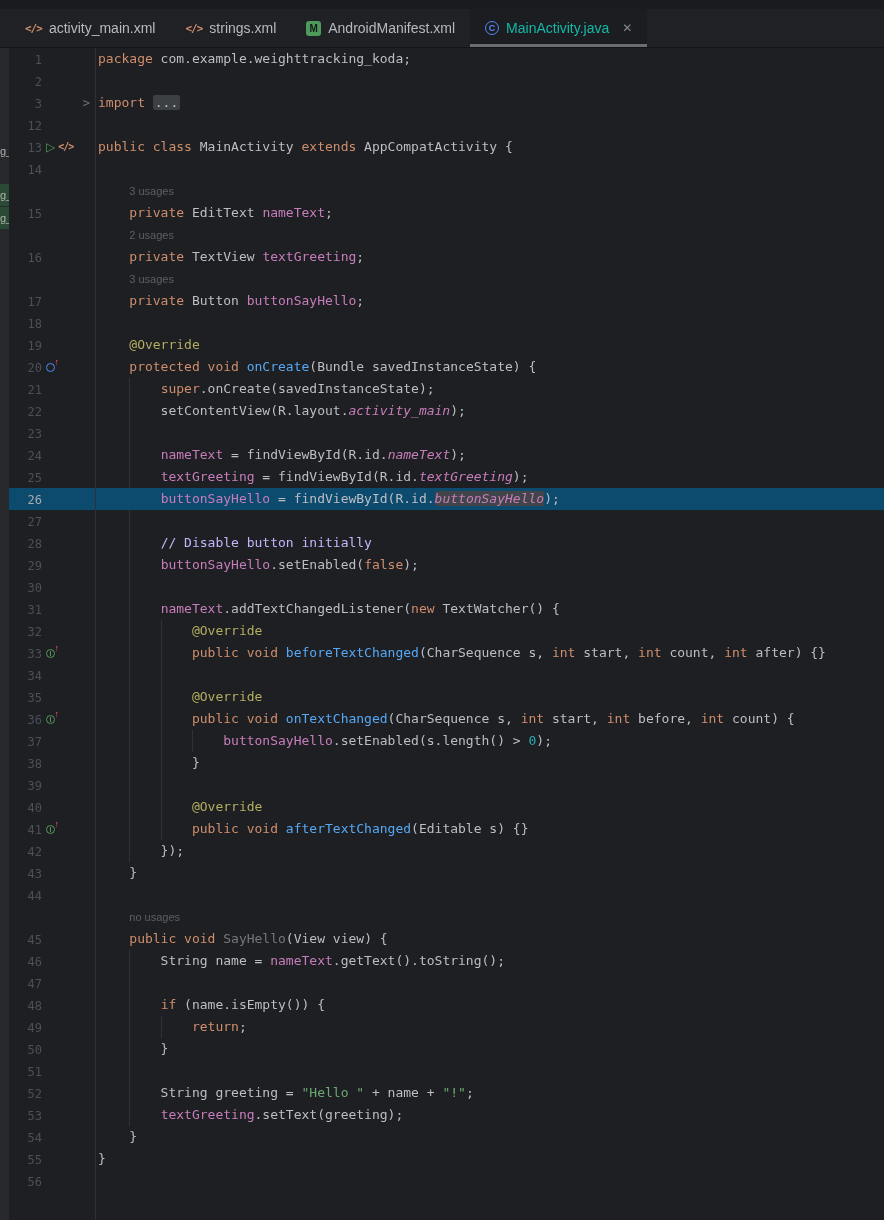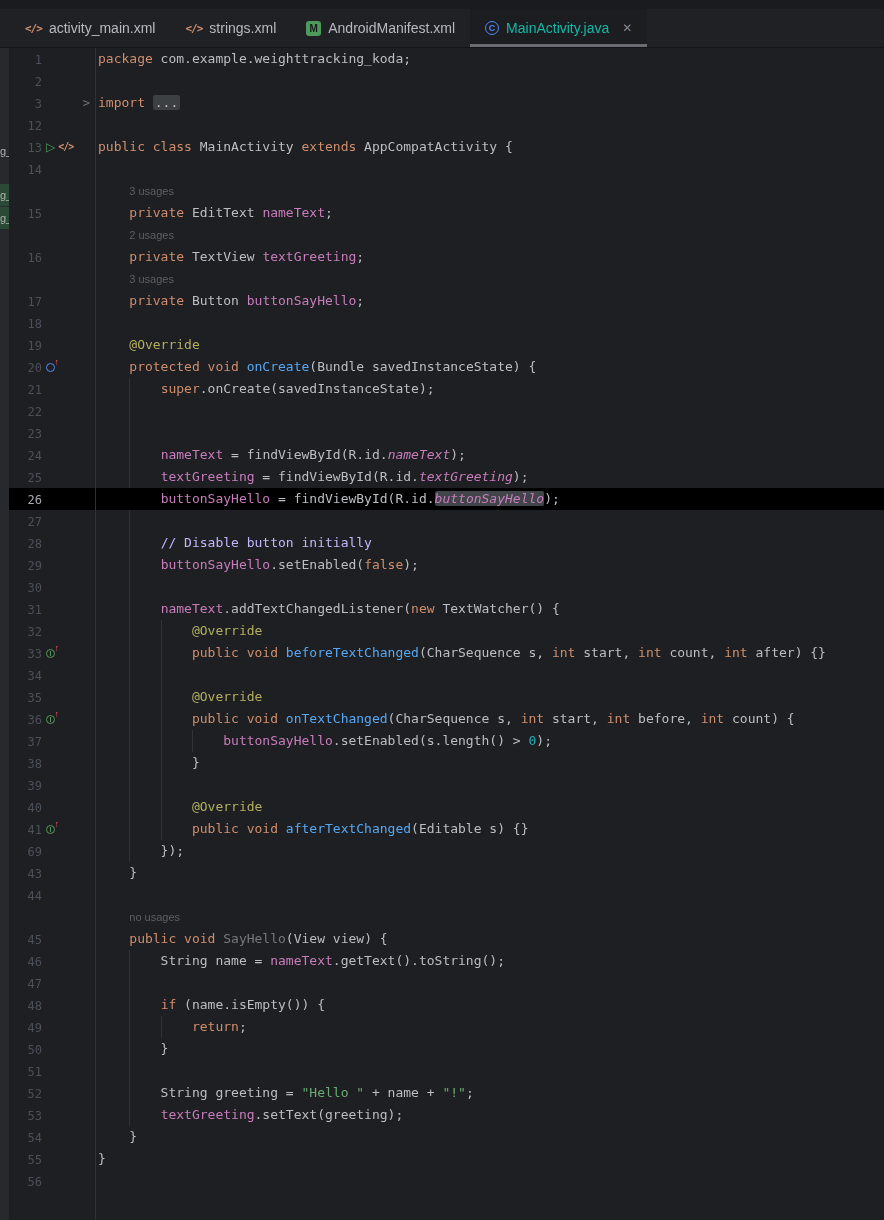--- a/index.html
+++ b/index.html
@@ -25,21 +25,21 @@
   
   .main{display:flex;height:1172px;}
   .strip{width:9px;background:#27292d;position:relative;overflow:hidden;flex:none;}
   .frag{position:absolute;left:0;width:9px;height:22px;font-size:11px;line-height:22px;color:#aeb3ac;overflow:hidden;white-space:nowrap;}
   .frag.sel{background:#2b4a35;}
   .editor{flex:1;position:relative;background:#1e1f22;overflow:hidden;}
   .guides{position:absolute;inset:0;}
   .guide{position:absolute;width:1px;background:#2f3237;}
   .rows{position:relative;}
   .row{display:flex;height:22px;line-height:22px;}
-  .row.cur{background:#000000;}
+  .row.cur{background:#0c4a6e;}
   .gutter{width:86px;flex:none;position:relative;}
   .ln{display:inline-block;width:33px;text-align:right;font-family:"DejaVu Sans Mono",monospace;font-size:12px;color:#4b5059;}
   .row.cur .ln{color:#a8aab0;}
   .gicons{position:absolute;left:37px;top:0;height:22px;display:flex;align-items:center;gap:3px;}
   .gfold{position:absolute;right:5px;top:0;height:22px;display:flex;align-items:center;}
   .i-run{color:#4f9e58;font-size:12px;line-height:1;}
   .i-xmlbind{color:#cf8e6d;font-size:10px;font-weight:bold;font-family:"DejaVu Sans Mono",monospace;letter-spacing:-1px;}
   .i-ring{position:relative;width:12px;height:12px;}
   .i-ring .c{position:absolute;left:0;top:2px;width:9px;height:9px;border-radius:50%;box-sizing:border-box;display:flex;align-items:center;justify-content:center;font-size:7px;font-weight:bold;}
   .i-ring.ovr .c{border:1.5px solid #548af7;color:#548af7;}
@@ -168,20 +168,21 @@
               </span>
             </span></div>
           <div class="code"><span class="fg">    </span><span class="kw">protected void</span><span class="fg"> </span><span class="mdecl">onCreate</span><span class="fg">(Bundle savedInstanceState) {</span></div>
         </div>
         <div class="row">
           <div class="gutter"><span class="ln">21</span></div>
           <div class="code"><span class="fg">        </span><span class="kw">super</span><span class="fg">.onCreate(savedInstanceState);</span></div>
         </div>
         <div class="row">
           <div class="gutter"><span class="ln">22</span></div>
+          <div class="code"><span class="fg">        setContentView(R.layout.</span><span class="sfield">activity_main</span><span class="fg">);</span></div>
         </div>
         <div class="row">
           <div class="gutter"><span class="ln">23</span></div>
           <div class="code"></div>
         </div>
         <div class="row">
           <div class="gutter"><span class="ln">24</span></div>
           <div class="code"><span class="fg">        </span><span class="field">nameText</span><span class="fg"> = findViewById(R.id.</span><span class="sfield">nameText</span><span class="fg">);</span></div>
         </div>
         <div class="row">
@@ -261,21 +262,21 @@
         <div class="row">
           <div class="gutter"><span class="ln">41</span><span class="gicons">
               <span class="i-ring impl">
                 <span class="c">I</span>
                 <span class="a">↑</span>
               </span>
             </span></div>
           <div class="code"><span class="fg">            </span><span class="kw">public void</span><span class="fg"> </span><span class="mdecl">afterTextChanged</span><span class="fg">(Editable s) {}</span></div>
         </div>
         <div class="row">
-          <div class="gutter"><span class="ln">69</span></div>
+          <div class="gutter"><span class="ln">42</span></div>
           <div class="code"><span class="fg">        });</span></div>
         </div>
         <div class="row">
           <div class="gutter"><span class="ln">43</span></div>
           <div class="code"><span class="fg">    }</span></div>
         </div>
         <div class="row">
           <div class="gutter"><span class="ln">44</span></div>
           <div class="code"></div>
         </div>

